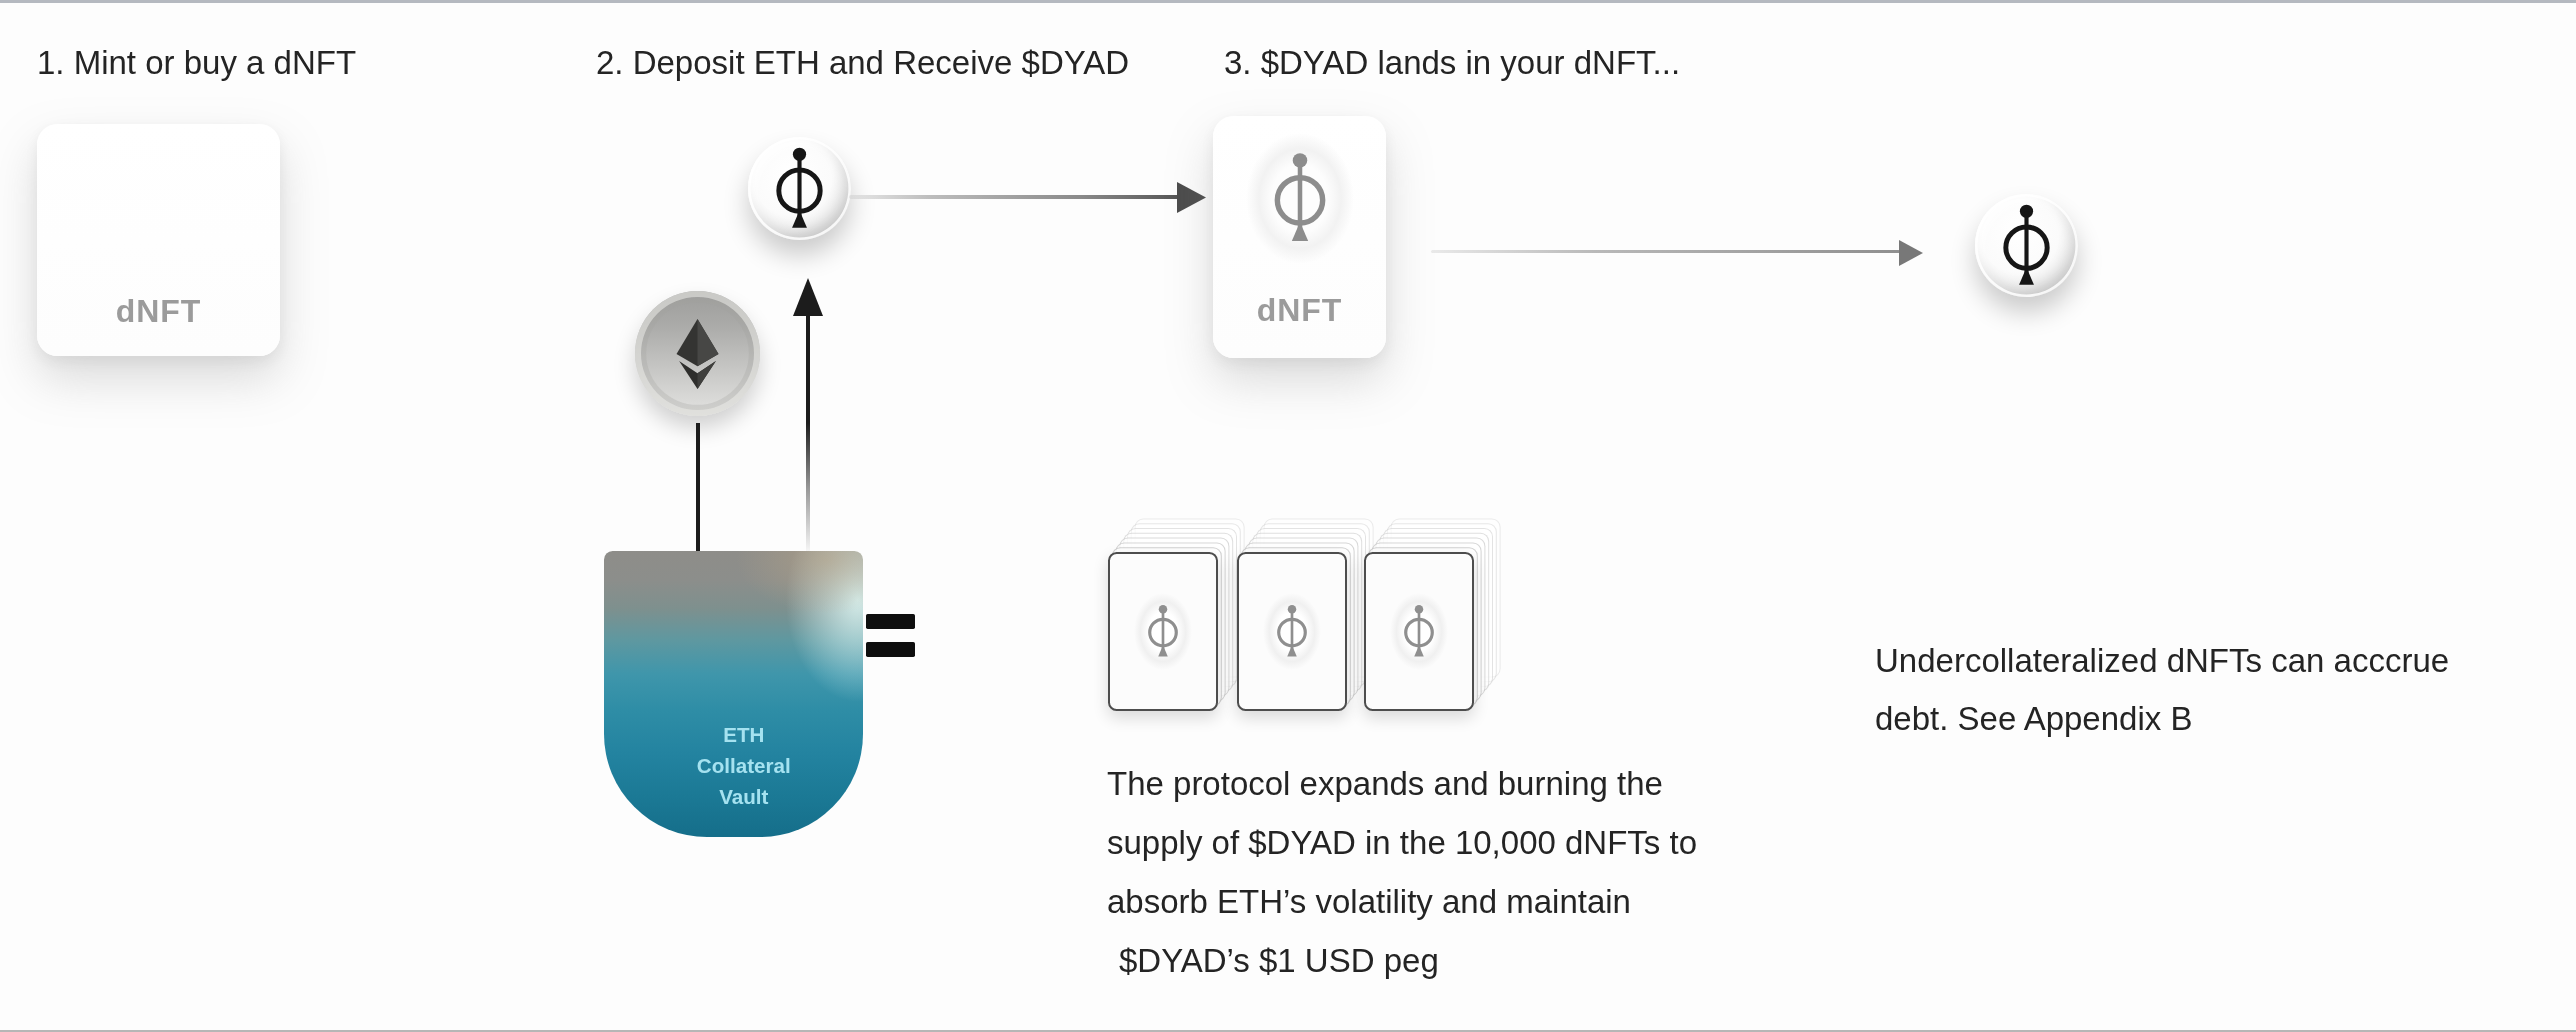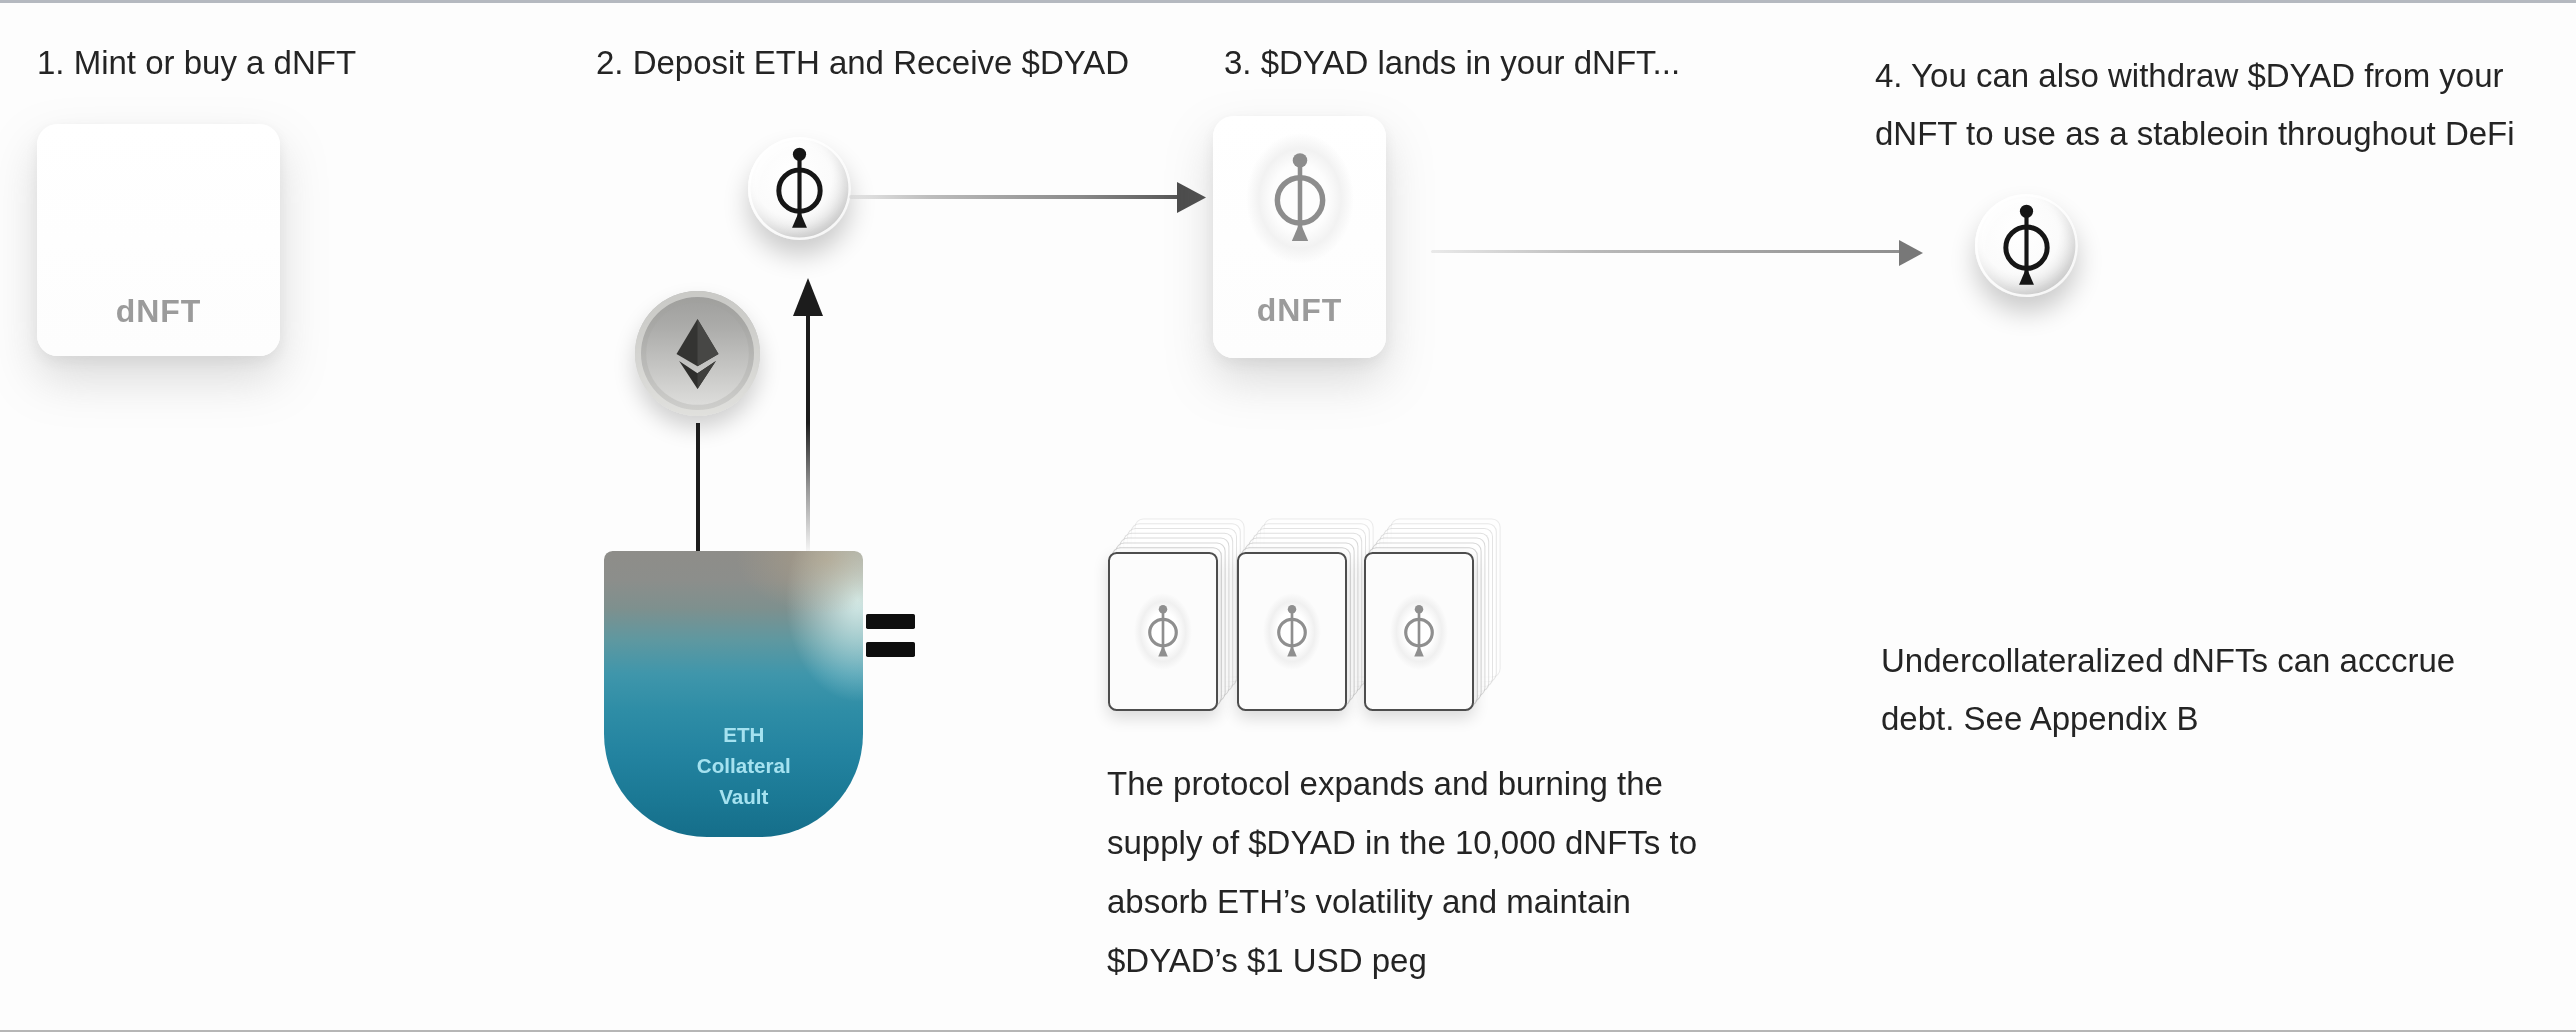--- a/index.html
+++ b/index.html
@@ -223,39 +223,35 @@
           <polygon points="32,78 41,99 23,99" fill="currentColor"></polygon>
         </svg>
       </div>
     </div>
   </div>
 
   <div class="abs para" style="left:1107px;top:754px;">
     <div class="line" style="line-height:59px;">The protocol expands and burning the</div>
     <div class="line" style="line-height:59px;">supply of $DYAD in the 10,000 dNFTs to</div>
     <div class="line" style="line-height:59px;">absorb ETH’s volatility and maintain</div>
-    <div class="line" style="line-height:59px;">$DYAD’s $1 USD peg</div>
+    <div class="line" style="line-height:59px;margin-left:12px;">$DYAD’s $1 USD peg</div>
   </div>
 
   <div class="abs h-line" style="left:1431px;top:250px;width:469px;height:3.4px;background:linear-gradient(90deg,rgba(205,205,205,0.4) 0%,#b9b9b9 35%,#8f8f8f 100%);"></div>
   <div class="abs head head-right" style="left:1899px;top:240px;width:24px;height:26px;background:#787878;"></div>
 
-  <div class="abs para" style="left:1875px;top:47px;">
-    <div class="line" style="line-height:58px;">4. You can also withdraw $DYAD from your</div>
-    <div class="line" style="line-height:58px;">dNFT to use as a stableoin throughout DeFi</div>
-  </div>
 
   <div class="abs coin" style="left:1975px;top:194px;width:103px;height:103px;">
     <svg width="53" height="86" viewBox="0 0 64 104">
       <circle cx="32" cy="10" r="8" fill="currentColor"></circle>
       <rect x="29.5" y="10" width="5" height="80" fill="currentColor"></rect>
       <circle cx="32" cy="54" r="25" fill="none" stroke="currentColor" stroke-width="6"></circle>
       <polygon points="32,78 41,99 23,99" fill="currentColor"></polygon>
     </svg>
   </div>
 
 
-  <div class="abs para" style="left:1875px;top:632px;margin-left:6px;">
+  <div class="abs para" style="left:1875px;top:632px;">
     <div class="line" style="line-height:58px;">Undercollateralized dNFTs can acccrue</div>
     <div class="line" style="line-height:58px;">debt. See Appendix B</div>
   </div>
 </div>
 
 
 </body></html>

